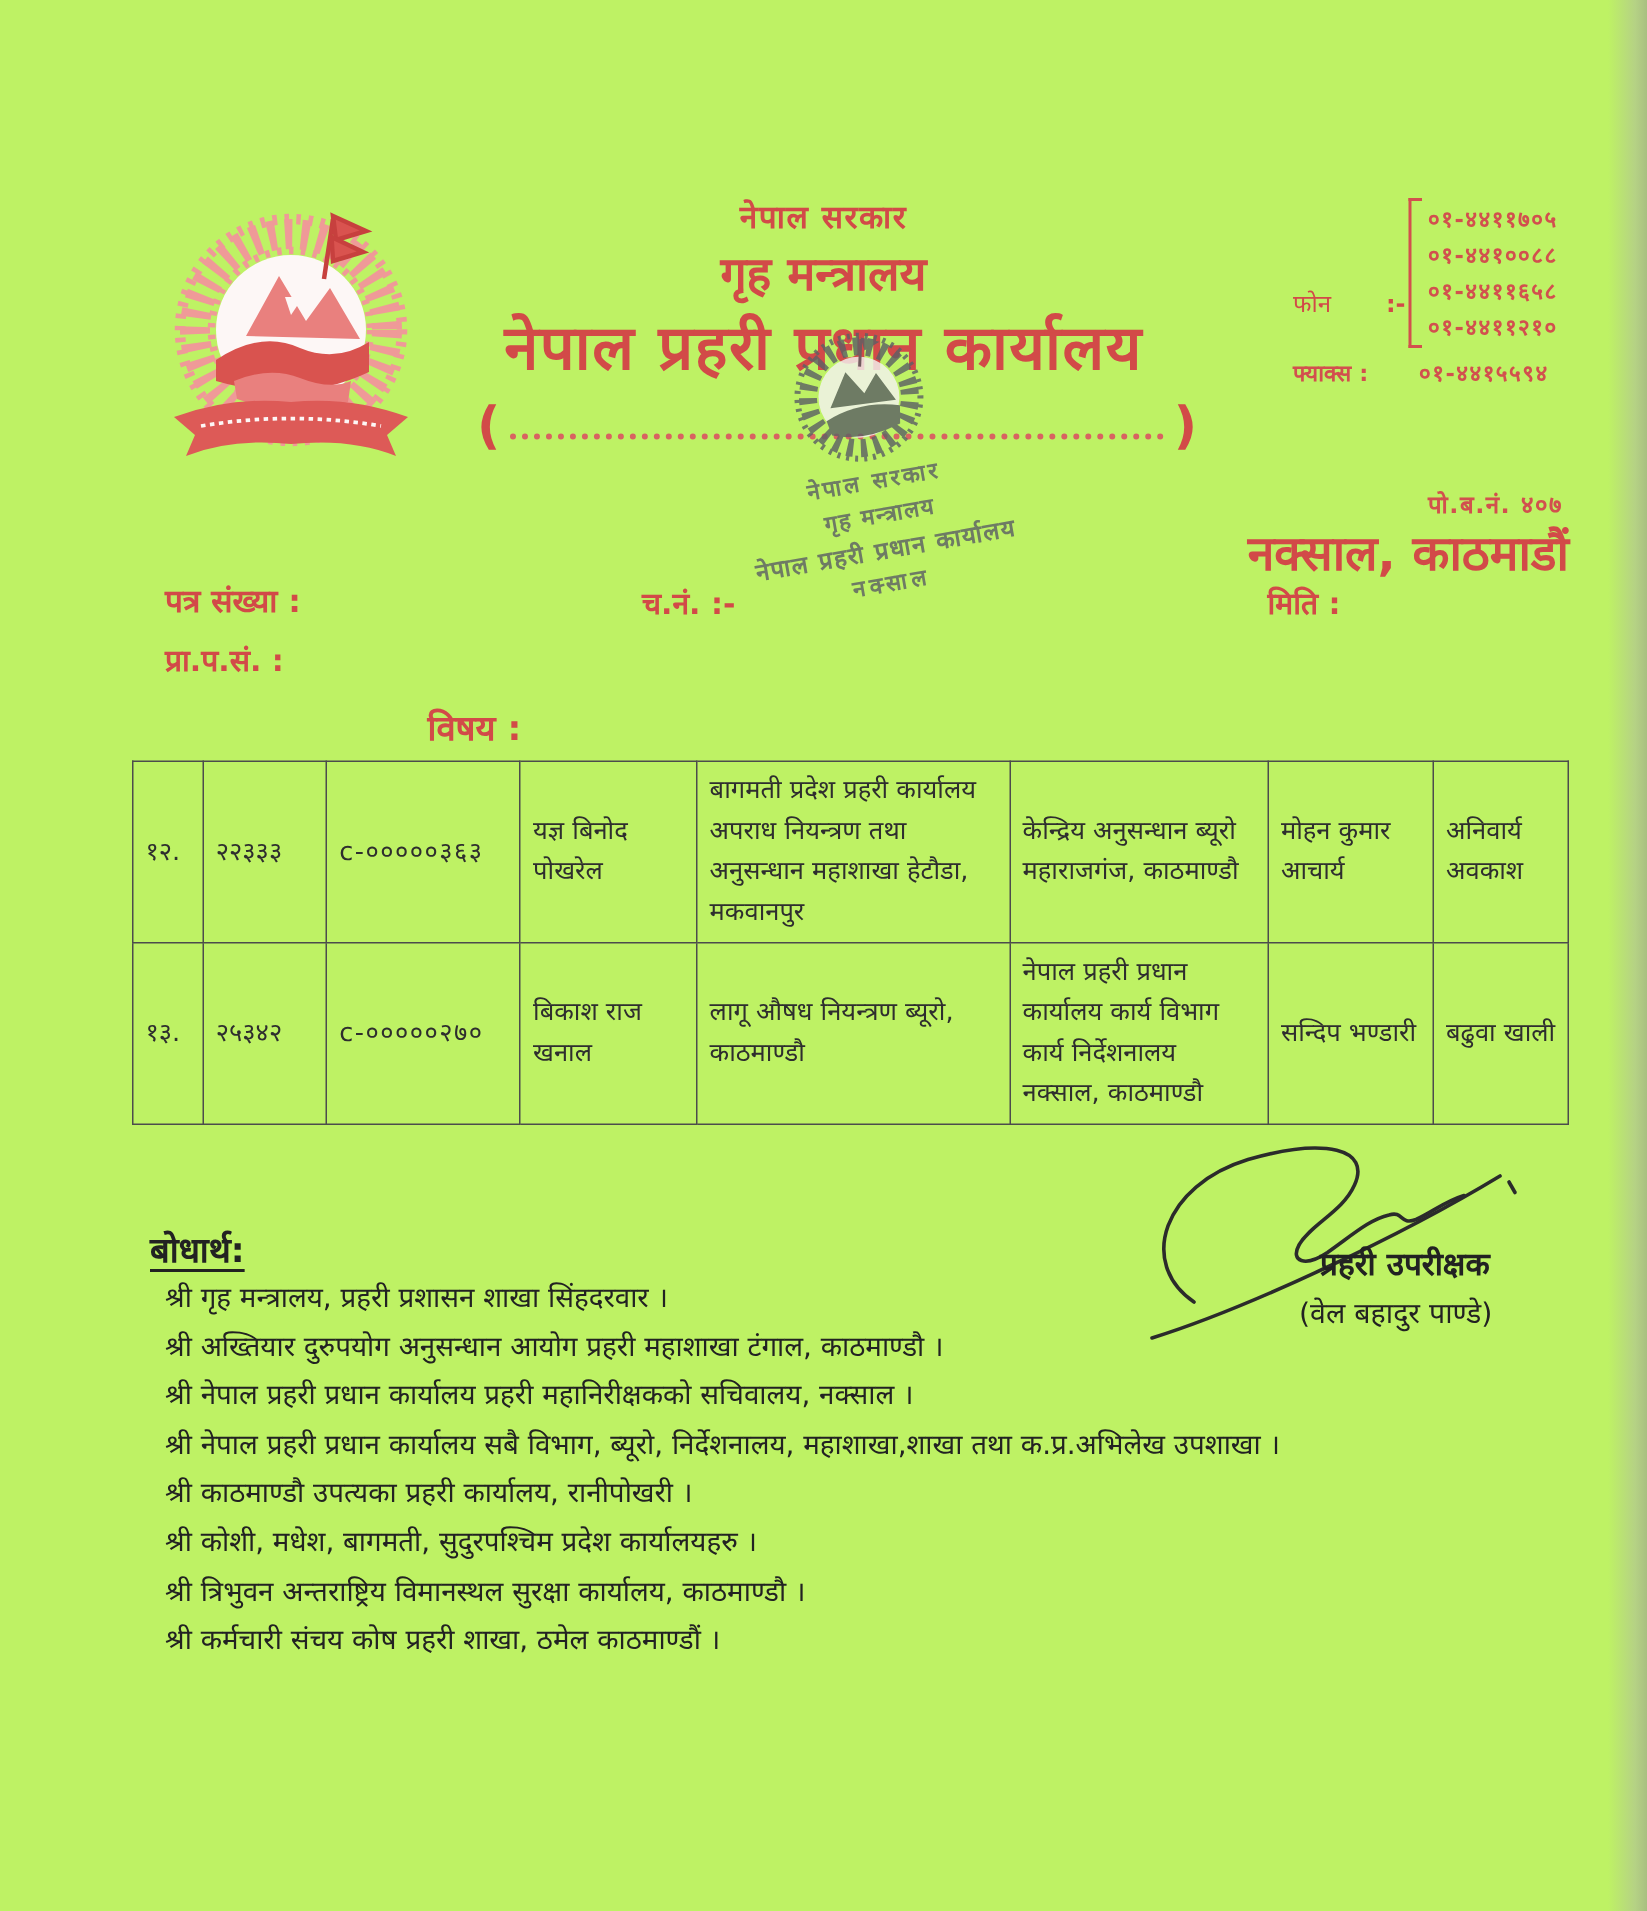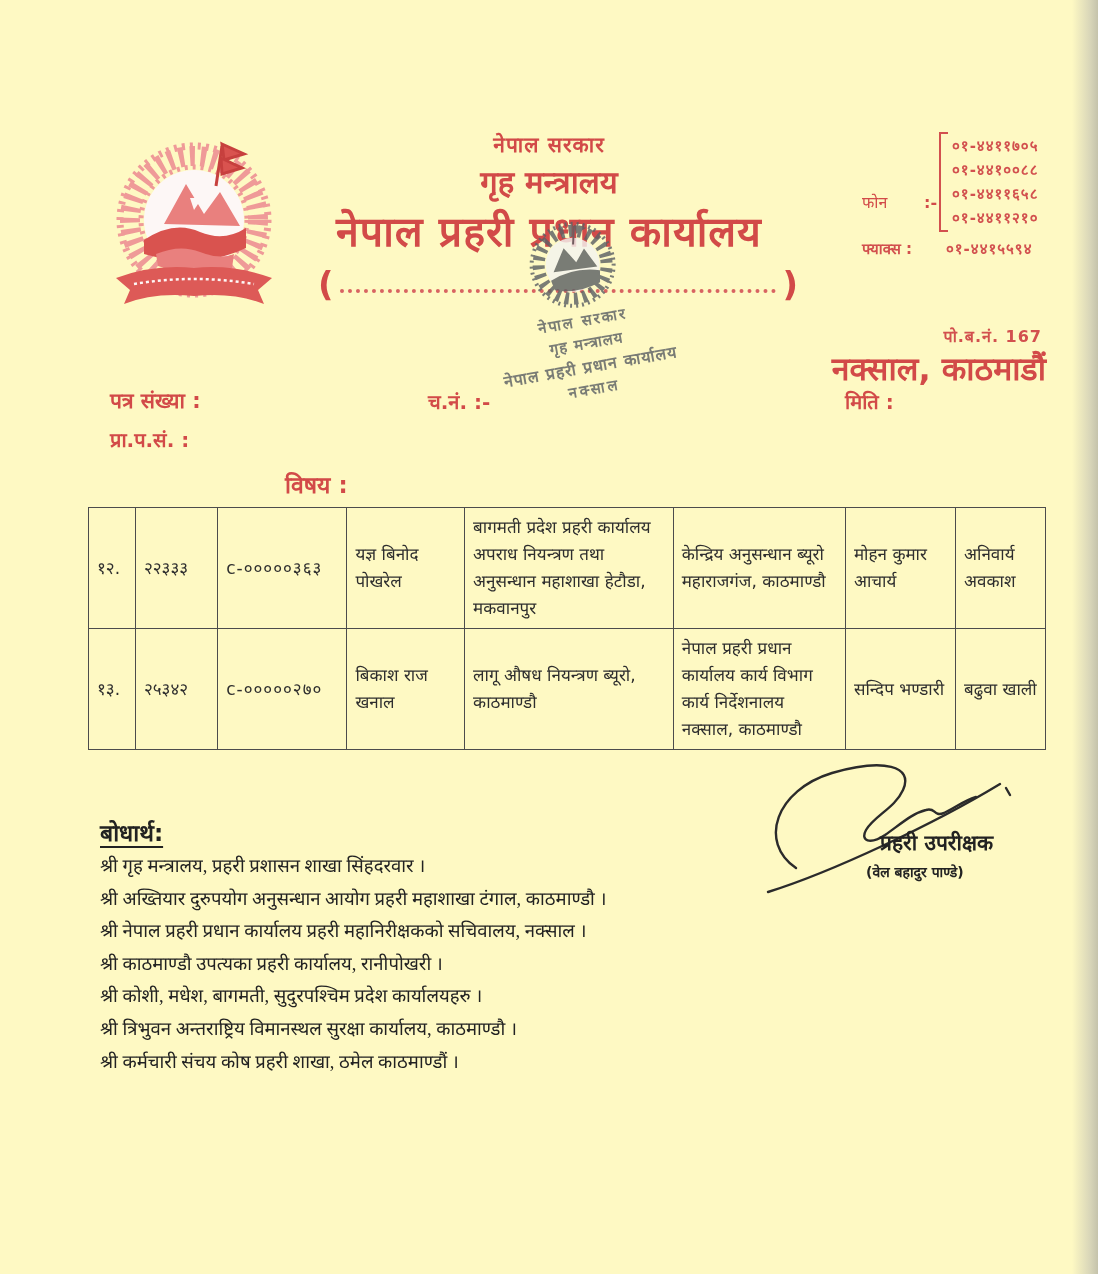--- a/index.html
+++ b/index.html
@@ -1,20 +1,20 @@
 <!DOCTYPE html>
 <html><head>
 <meta charset="utf-8">
 <style>
   html,body{margin:0;padding:0;background:#e9e9e9;}
   .page{
     position:relative;
     width:1098px;height:1274px;
     margin:0 auto;
-    background:#fef9c3;
+    background:#bef264;
     overflow:hidden;
     font-family:"DejaVu Sans", sans-serif;
     color:#333;
   }
   .scan-edge-right{
     position:absolute;right:0;top:0;width:26px;height:100%;
     background:linear-gradient(to right, rgba(185,185,185,0) 0%, rgba(170,170,172,0.45) 70%, rgba(150,150,152,0.55) 100%);
   }
   .red{color:#d24a48;}
   .abs{position:absolute;}
@@ -82,26 +82,26 @@
     border:1.6px solid #4c4c4c;
     font-size:17px;color:#2e2e2e;
     padding:6px 8px;vertical-align:middle;line-height:27px;
   }
   table.main tr{height:115px;}
   td.code{letter-spacing:1px;}
 
   
   .sig-svg{left:762px;top:756px;width:262px;height:140px;}
   .sig-title{left:880px;top:828px;font-size:21px;font-weight:bold;color:#222;}
-  .sig-name{left:866px;top:862px;font-size:14px;font-weight:bold;color:#222;white-space:nowrap;}
+  .sig-name{left:866px;top:862px;font-size:19px;font-weight:normal;color:#222;white-space:nowrap;}
 
   
   .cc-head{left:100px;top:816px;font-size:23px;font-weight:bold;color:#222;
     text-decoration:underline;text-underline-offset:5px;text-decoration-thickness:2px;}
-  .cc-list{left:100px;top:850px;width:880px;font-family:Liberation Serif, serif;}
+  .cc-list{left:110px;top:850px;width:880px;}
   .cc-list div{font-size:18.5px;color:#222;line-height:32.6px;white-space:nowrap;}
 </style>
 </head>
 <body>
 
 <div class="page">
   <div class="scan-edge-right"></div>
 
   <div class="abs emblem-red">
     <svg width="180" height="200" viewBox="0 0 180 200">
@@ -155,21 +155,21 @@
         <div>०१-४४११६५८</div>
         <div>०१-४४११२१०</div>
       </span>
     </div>
     <div class="fax-row">
       <span class="fl">फ्याक्स :</span>
       <span class="fv">०१-४४१५५९४</span>
     </div>
   </div>
 
-  <div class="abs pobox">पो.ब.नं. 167</div>
+  <div class="abs pobox">पो.ब.नं. ४०७</div>
   <div class="abs place">नक्साल, काठमाडौं</div>
   <div class="abs date-label">मिति :</div>
 
   <div class="abs letter-no">पत्र संख्या :</div>
   <div class="abs ch-no">च.नं.  :-</div>
   <div class="abs prapasan">प्रा.प.सं.   :</div>
 
   <div class="abs stamp">
     <svg width="104" height="92" viewBox="0 0 104 92">
       <g fill="none" stroke="#5d6165">
@@ -235,18 +235,19 @@
     </svg>
   </div>
   <div class="abs sig-title">प्रहरी उपरीक्षक</div>
   <div class="abs sig-name">(वेल बहादुर पाण्डे)</div>
 
   <div class="abs cc-head">बोधार्थ:</div>
   <div class="abs cc-list">
     <div>श्री गृह मन्त्रालय, प्रहरी प्रशासन शाखा सिंहदरवार ।</div>
     <div>श्री अख्तियार दुरुपयोग अनुसन्धान आयोग प्रहरी महाशाखा टंगाल, काठमाण्डौ ।</div>
     <div>श्री नेपाल प्रहरी प्रधान कार्यालय प्रहरी महानिरीक्षकको सचिवालय, नक्साल ।</div>
+    <div>श्री नेपाल प्रहरी प्रधान कार्यालय सबै विभाग, ब्यूरो, निर्देशनालय, महाशाखा,शाखा तथा क.प्र.अभिलेख उपशाखा ।</div>
     <div>श्री काठमाण्डौ उपत्यका प्रहरी कार्यालय, रानीपोखरी ।</div>
     <div>श्री कोशी, मधेश, बागमती, सुदुरपश्चिम प्रदेश कार्यालयहरु ।</div>
     <div>श्री त्रिभुवन अन्तराष्ट्रिय विमानस्थल सुरक्षा कार्यालय, काठमाण्डौ ।</div>
     <div>श्री कर्मचारी संचय कोष प्रहरी शाखा, ठमेल काठमाण्डौं ।</div>
   </div>
 </div>
 
 </body></html>

